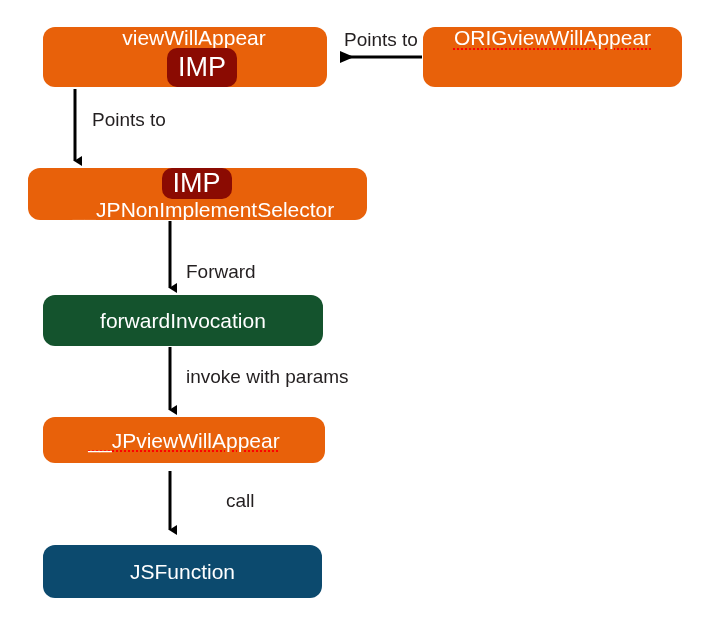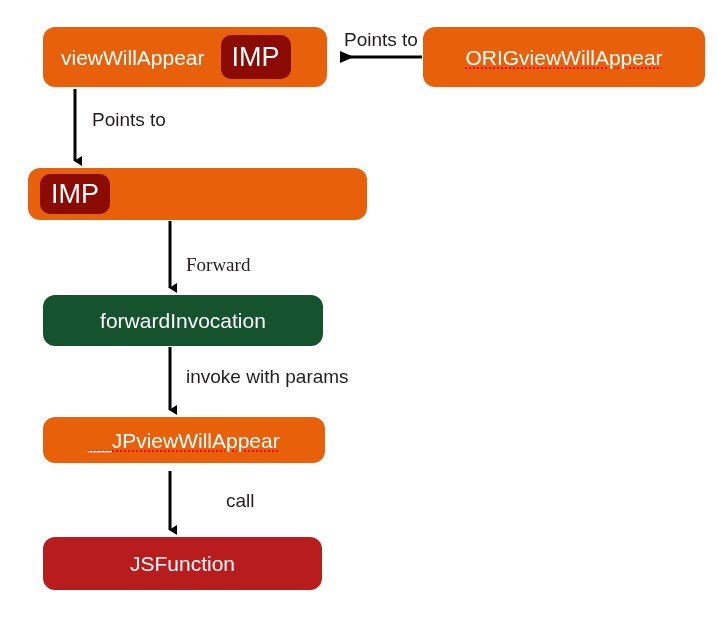--- a/index.html
+++ b/index.html
@@ -38,23 +38,23 @@
   }
   .node-label.spell {
     text-decoration: underline;
     text-decoration-style: dotted;
     text-decoration-color: #ff0000;
     text-decoration-thickness: 2px;
     text-underline-offset: 3px;
   }
 
   
-  .fill-orange { background: #e8610a; }
+  .fill-orange { background: #e8610a; flex-direction: column; }
   .fill-blue   { background: #14532d; }
-  .fill-green  { background: #b91c1c; }
+  .fill-green  { background: #0c4a6e; margin-top: 8px; }
 
   
   .imp-badge {
     background: #8b0b02;
     border-radius: 10px;
     display: flex;
     align-items: center;
     justify-content: center;
     color: #ffffff;
     font-size: 27px;
@@ -66,22 +66,21 @@
   #node-viewwillappear {
     left: 43px;  top: 27px;  width: 284px; height: 60px;
     justify-content: flex-start;
     padding-left: 18px;
   }
   #node-viewwillappear .imp-badge {
     width: 70px; height: 44px;
     margin-left: 16px;
   }
   #node-origviewwillappear {
-    left: 423px; top: 27px;  width: 282px; height: 60px;
-    justify-content: center;
+    left: 423px; top: 27px;  width: 259px; height: 60px;
   }
   #node-nonimplement {
     left: 28px;  top: 168px; width: 339px; height: 52px;
     justify-content: flex-start;
     padding-left: 12px;
   }
   #node-nonimplement .imp-badge {
     width: 70px; height: 40px;
     margin-right: 14px;
   }
@@ -107,21 +106,21 @@
   }
   .edge-label {
     position: absolute;
     font-size: 19px;
     line-height: 1;
     color: #231f20;
     white-space: nowrap;
   }
   #label-points-to-h { left: 344px; top: 30px; }
   #label-points-to-v { left: 92px;  top: 110px; }
-  #label-forward     { left: 186px; top: 255px; font-family: Liberation Serif, serif; }
+  #label-forward     { left: 186px; top: 262px; }
   #label-invoke      { left: 186px; top: 367px; }
   #label-call        { left: 186px; top: 491px; margin-left: 40px; }
 </style>
 </head>
 <body>
 
 <div id="canvas">
 
   <svg class="connector" viewBox="0 0 717 622" xmlns="http://www.w3.org/2000/svg">
     <defs>
@@ -158,20 +157,21 @@
     <span class="node-label">viewWillAppear</span>
     <span class="imp-badge">IMP</span>
   </div>
 
   <div class="node fill-orange" id="node-origviewwillappear">
     <span class="node-label spell">ORIGviewWillAppear</span>
   </div>
 
   <div class="node fill-orange" id="node-nonimplement">
     <span class="imp-badge">IMP</span>
+    <span class="node-label">__JPNonImplementSelector</span>
   </div>
 
   <div class="node fill-blue" id="node-forwardinvocation">
     <span class="node-label">forwardInvocation</span>
   </div>
 
   <div class="node fill-orange" id="node-jpviewwillappear">
     <span class="node-label spell">__JPviewWillAppear</span>
   </div>
 

